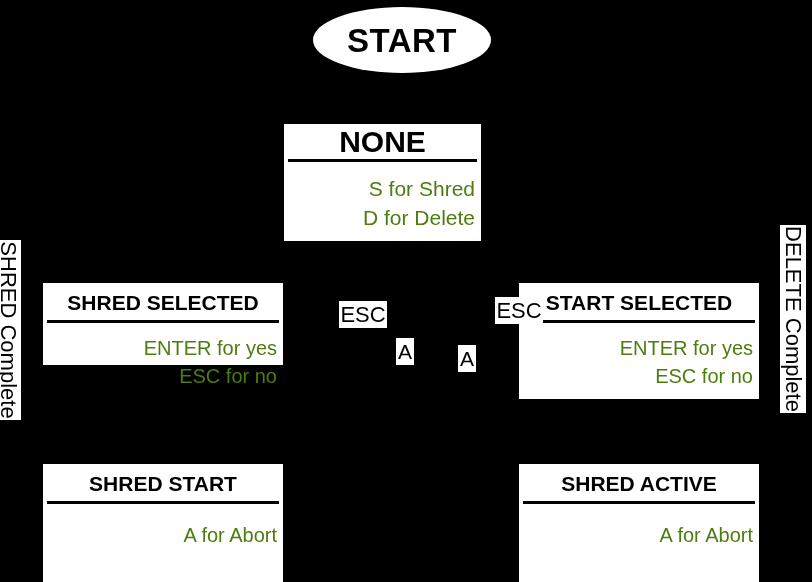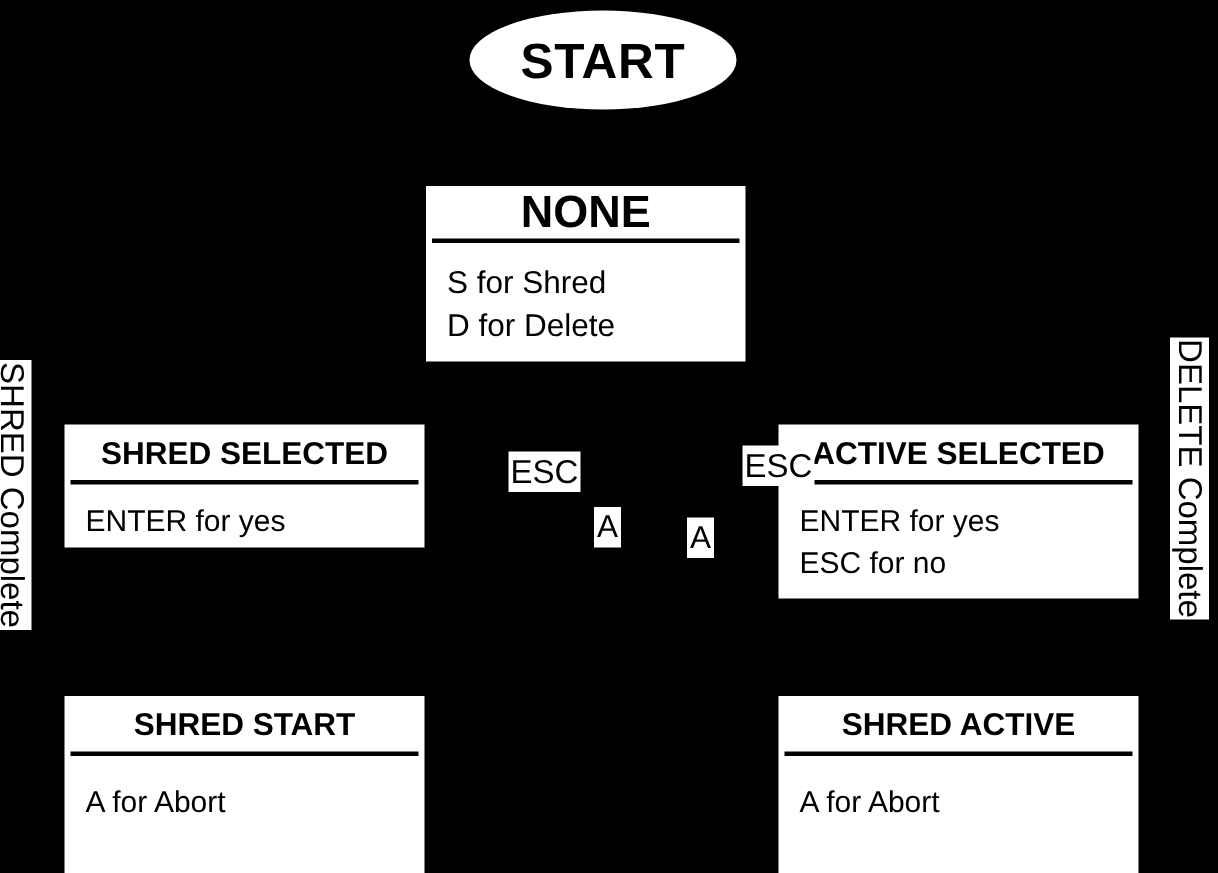--- a/index.html
+++ b/index.html
@@ -51,32 +51,32 @@
     font-size: 21px;
     font-weight: bold;
     text-align: center;
     line-height: 1.0;
     padding: 9px 6px 7px 6px;
     border-bottom: 3px solid #000000;
     margin: 0 4px;
     white-space: nowrap;
   }
   .state-body {
-    color: #000000;
+    color: #4d7c0f;
     font-size: 20px;
     font-weight: 400;
-    text-align: left;
+    text-align: right;
     line-height: 1.38;
     padding: 12px 6px 10px 14px;
     flex: 1;
     white-space: pre-line;
   }
 
   
-  #state-none       { left: 284px; top: 124px; width: 213px; height: 117px; }
+  #state-none       { left: 284px; top: 124px; width: 197px; height: 117px; }
   #state-none .state-title { font-size: 30px; padding: 3px 6px 2px 6px; }
   #state-none .state-body  { font-size: 21px; padding-top: 13px; }
 
   #state-shred-selected  { left: 43px;  top: 283px; width: 240px; height: 82px; }
   #state-delete-selected { left: 519px; top: 283px; width: 240px; height: 116px; }
 
   #state-shred-active  { left: 43px;  top: 464px; width: 240px; height: 125px; }
   #state-delete-active { left: 519px; top: 464px; width: 240px; height: 125px; }
 
   #state-shred-active .state-body,
@@ -143,21 +143,21 @@
 D for Delete</div>
   </div>
 
   <div class="state-box" id="state-shred-selected">
     <div class="state-title">SHRED SELECTED</div>
     <div class="state-body">ENTER for yes
 ESC for no</div>
   </div>
 
   <div class="state-box" id="state-delete-selected">
-    <div class="state-title">ACTIVE SELECTED</div>
+    <div class="state-title">START SELECTED</div>
     <div class="state-body">ENTER for yes
 ESC for no</div>
   </div>
 
   <div class="state-box" id="state-shred-active">
     <div class="state-title">SHRED START</div>
     <div class="state-body">A for Abort</div>
   </div>
 
   <div class="state-box" id="state-delete-active">

